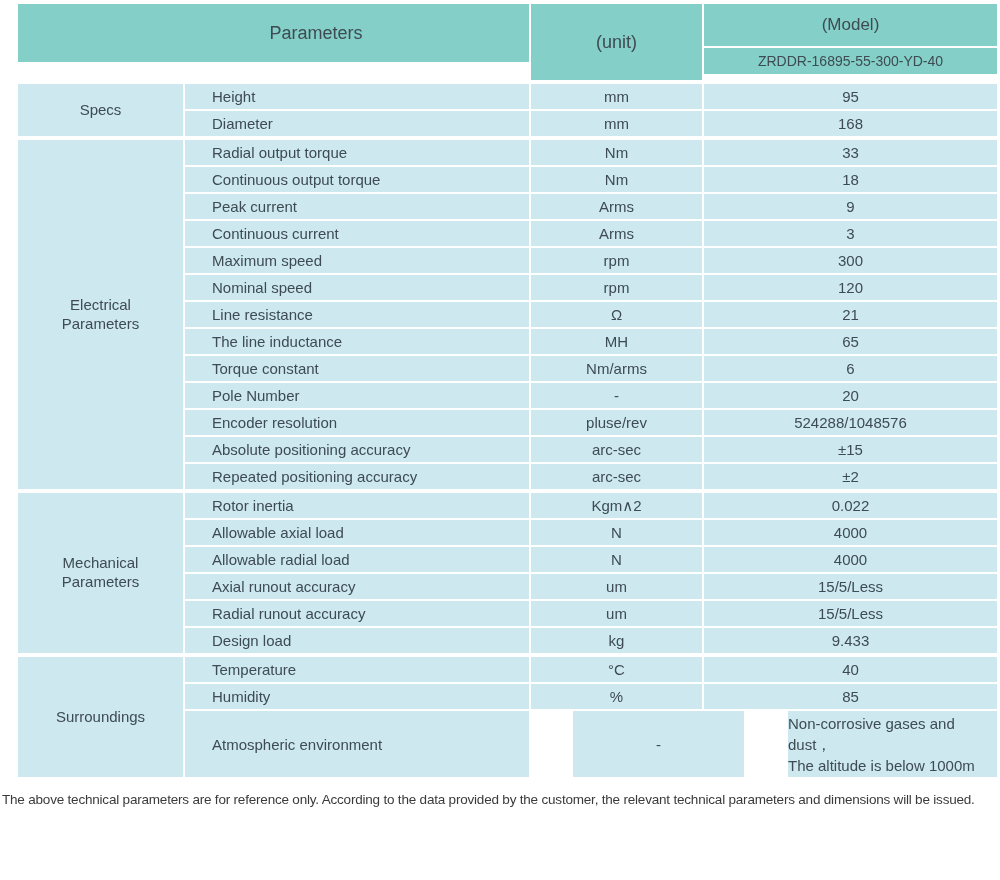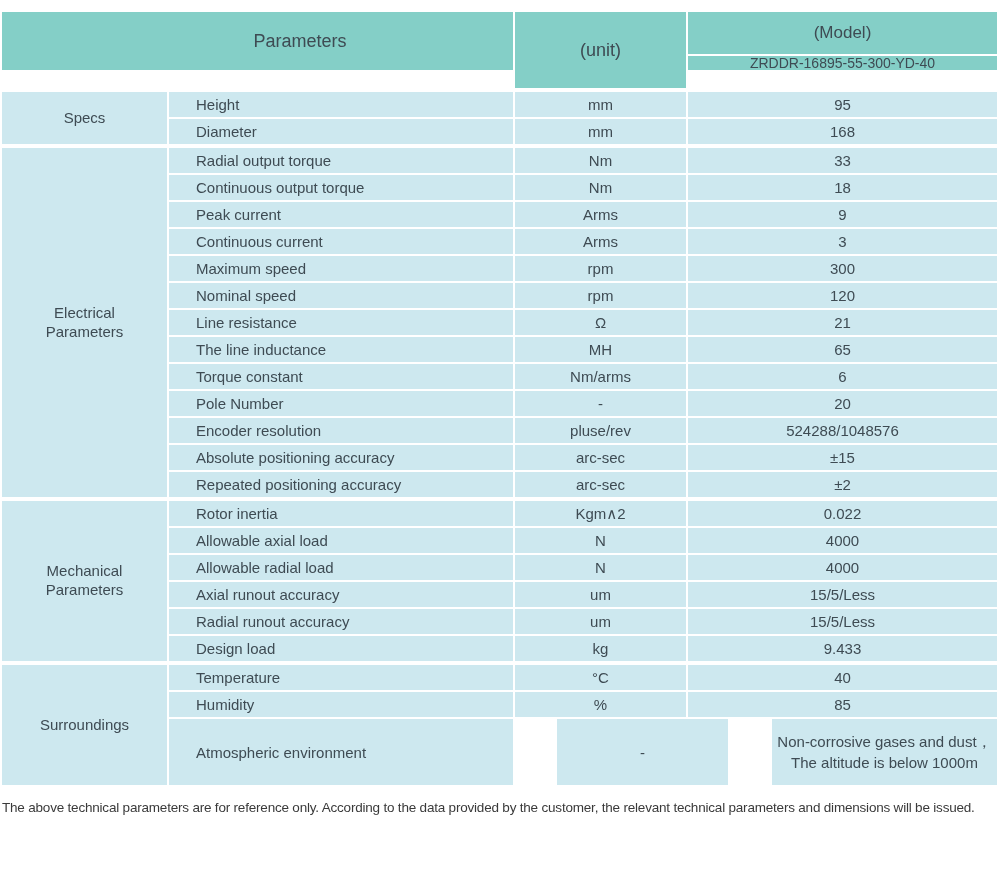--- a/index.html
+++ b/index.html
@@ -12,21 +12,22 @@
   *{box-sizing:border-box;}
   html,body{margin:0;padding:0;}
   body{
     width:1000px;height:880px;
     background:var(--page-bg);
     font-family:"Liberation Sans","DejaVu Sans",sans-serif;
     color:var(--text);
     overflow:hidden;
   }
   .spec-table{
-    padding:12px 3px 0 2px;
+    padding:4px 3px 0 2px;
+    margin-left:16px;
   }
   
   .header-row{
     display:grid;
     grid-template-columns:511px 171px 1fr;
     column-gap:2px;
   }
   .hcell{
     background:var(--header-bg);
     display:flex;align-items:center;justify-content:center;
@@ -40,21 +41,21 @@
     height:76px;
   }
   .model-col{
     display:flex;flex-direction:column;row-gap:2px;
   }
   .hcell.model-label{
     height:42px;
     font-size:17px;
   }
   .hcell.model-value{
-    height:14px;
+    height:26px;
     font-size:14px;
   }
   
   .section{
     display:grid;
     grid-template-columns:165px 1fr;
     column-gap:2px;
     margin-top:4px;
   }
   .label-cell{
@@ -79,21 +80,20 @@
   .cell{
     background:var(--cell-bg);
     display:flex;align-items:center;justify-content:center;
     font-size:15px;
   }
   .cell.param-cell{
     justify-content:flex-start;
     padding-left:27px;
   }
   .cell.value-cell{
-    text-align:center;
     white-space:pre-line;
     line-height:1.4;
   }
   
   .footer-note{
     margin:15px 0 0 2px;
     font-size:13.5px;
     letter-spacing:-0.2px;
     white-space:nowrap;
     color:var(--footer-text);

